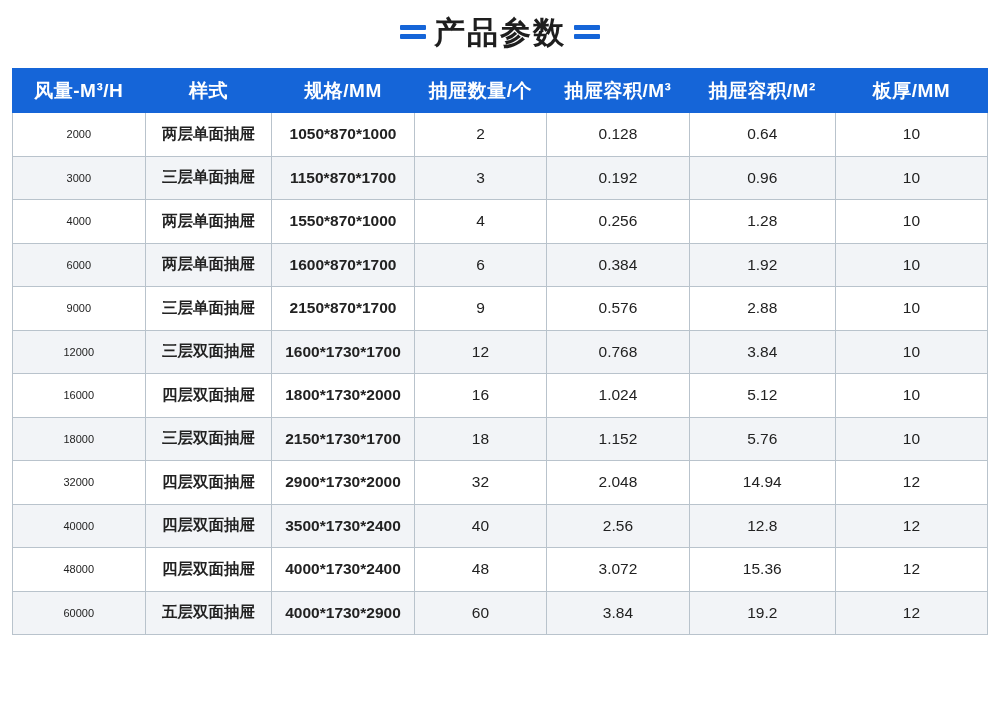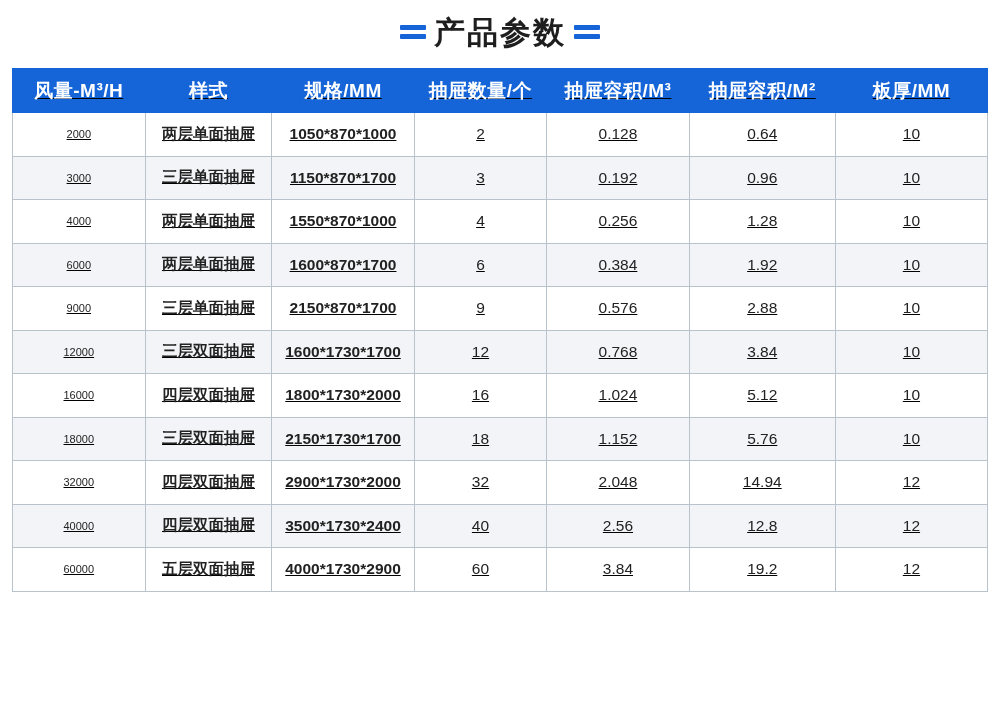--- a/index.html
+++ b/index.html
@@ -52,21 +52,20 @@
     line-height: 1;
   }
   .table-wrap {
     width: 976px;
     margin: 8px auto 0 auto;
   }
   table.spec {
     width: 100%;
     border-collapse: collapse;
     table-layout: fixed;
-    text-decoration: underline;
   }
   table.spec th,
   table.spec td {
     border: 1px solid #b9c3cc;
     text-align: center;
     vertical-align: middle;
     color: #222;
   }
   table.spec thead th {
     background: #1565d8;
@@ -208,20 +207,29 @@
           <tr>
             <td class="col-0 first-cell">40000</td>
             <td class="col-1 style-cell">四层双面抽屉</td>
             <td class="col-2 size-cell">3500*1730*2400</td>
             <td class="col-3">40</td>
             <td class="col-4">2.56</td>
             <td class="col-5">12.8</td>
             <td class="col-6">12</td>
           </tr>
           <tr>
+            <td class="col-0 first-cell">48000</td>
+            <td class="col-1 style-cell">四层双面抽屉</td>
+            <td class="col-2 size-cell">4000*1730*2400</td>
+            <td class="col-3">48</td>
+            <td class="col-4">3.072</td>
+            <td class="col-5">15.36</td>
+            <td class="col-6">12</td>
+          </tr>
+          <tr>
             <td class="col-0 first-cell">60000</td>
             <td class="col-1 style-cell">五层双面抽屉</td>
             <td class="col-2 size-cell">4000*1730*2900</td>
             <td class="col-3">60</td>
             <td class="col-4">3.84</td>
             <td class="col-5">19.2</td>
             <td class="col-6">12</td>
           </tr>
         </tbody>
     </table>

